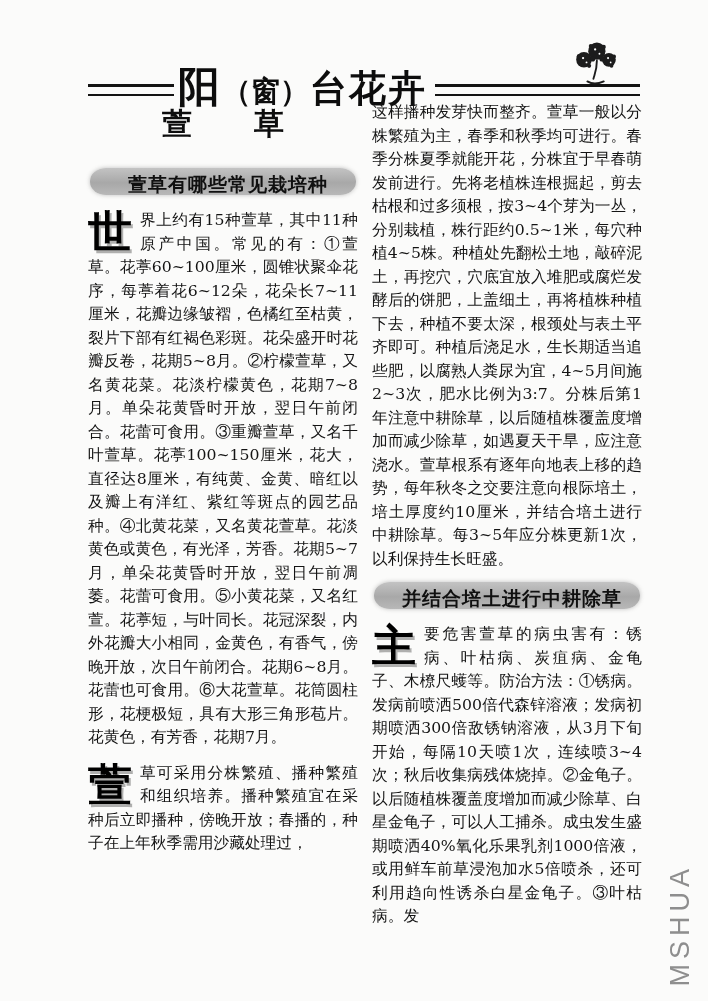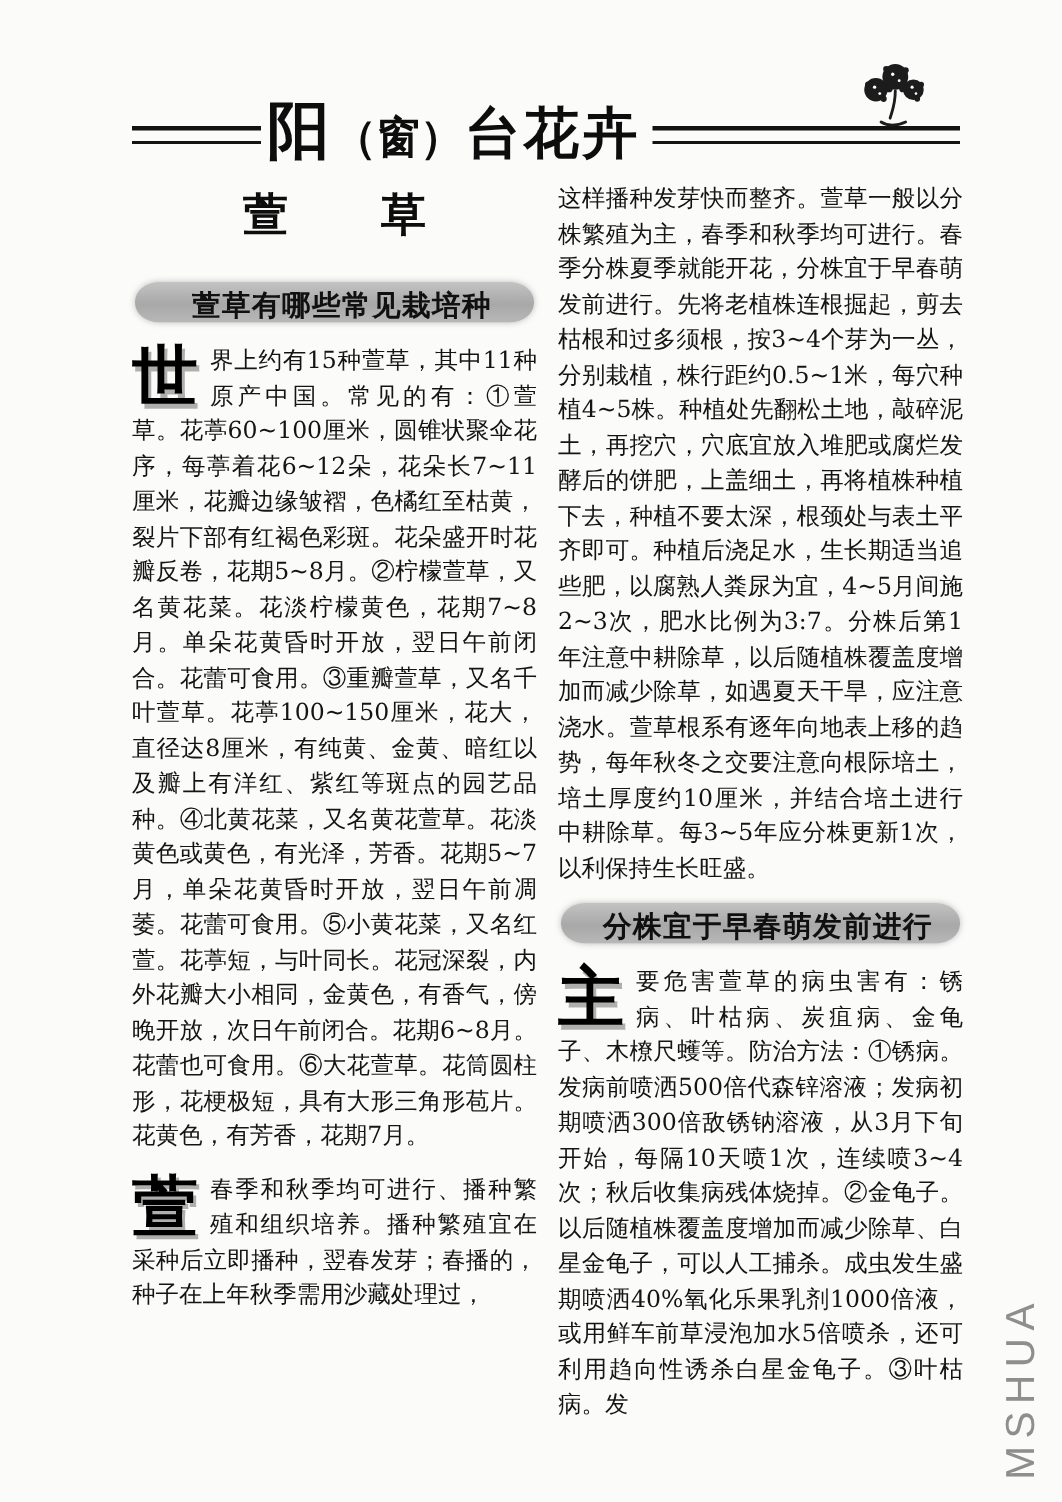--- a/index.html
+++ b/index.html
@@ -27,21 +27,21 @@
     display:flex;align-items:baseline;white-space:nowrap;
     padding:0 8px 0 4px;font-weight:bold;color:#0d0d0d;
     font-family:"DejaVu Sans","Liberation Sans",sans-serif;
   }
   .mh-big{font-size:42px;line-height:1;letter-spacing:1px;}
   .mh-paren{font-size:29px;line-height:1;margin:0 1px;}
   .mh-rest{font-size:37px;line-height:1;letter-spacing:2px;}
   .ornament{position:absolute;right:18px;bottom:4px;}
   
   .content{
-    position:absolute;top:120px;left:88px;width:554px;
+    position:absolute;top:100px;left:88px;width:554px;
     display:flex;gap:14px;
   }
   .col{width:270px;}
   .page-title{
     margin:4px 0 24px 0;height:40px;
     text-align:center;font-size:30px;font-weight:bold;line-height:40px;
     font-family:"DejaVu Sans","Liberation Sans",sans-serif;color:#0d0d0d;
   }
   .page-title .spread{letter-spacing:62px;margin-right:-62px;}
   .section-bar{
@@ -121,28 +121,28 @@
   <div class="content">
 
     <div class="col col-left">
       <h1 class="page-title"><span class="spread">萱草</span></h1>
 
       <div class="section-bar">
         <span>萱草有哪些常见栽培种</span>
       </div>
       <p class="body-text"><span class="dropcap">世</span><span>界上约有15种萱草，其中11种原产中国。常见的有：①萱草。花葶60~100厘米，圆锥状聚伞花序，每葶着花6~12朵，花朵长7~11厘米，花瓣边缘皱褶，色橘红至枯黄，裂片下部有红褐色彩斑。花朵盛开时花瓣反卷，花期5~8月。②柠檬萱草，又名黄花菜。花淡柠檬黄色，花期7~8月。单朵花黄昏时开放，翌日午前闭合。花蕾可食用。③重瓣萱草，又名千叶萱草。花葶100~150厘米，花大，直径达8厘米，有纯黄、金黄、暗红以及瓣上有洋红、紫红等斑点的园艺品种。④北黄花菜，又名黄花萱草。花淡黄色或黄色，有光泽，芳香。花期5~7月，单朵花黄昏时开放，翌日午前凋萎。花蕾可食用。⑤小黄花菜，又名红萱。花葶短，与叶同长。花冠深裂，内外花瓣大小相同，金黄色，有香气，傍晚开放，次日午前闭合。花期6~8月。花蕾也可食用。⑥大花萱草。花筒圆柱形，花梗极短，具有大形三角形苞片。花黄色，有芳香，花期7月。</span></p>
 
-      <p class="body-text"><span class="dropcap">萱</span><span>春季和秋季均可进行、播种繁殖和组织培养。播种繁殖宜在采种后立即播种，翌春发芽；春播的，种子在上年秋季需用沙藏处理过，</span></p>
+      <p class="body-text"><span class="dropcap">萱</span><span>草可采用分株繁殖、播种繁殖和组织培养。播种繁殖宜在采种后立即播种，傍晚开放；春播的，种子在上年秋季需用沙藏处理过，</span></p>
     </div>
 
     <div class="col col-right">
       <p class="body-text"><span>这样播种发芽快而整齐。萱草一般以分株繁殖为主，春季和秋季均可进行。春季分株夏季就能开花，分株宜于早春萌发前进行。先将老植株连根掘起，剪去枯根和过多须根，按3~4个芽为一丛，分别栽植，株行距约0.5~1米，每穴种植4~5株。种植处先翻松土地，敲碎泥土，再挖穴，穴底宜放入堆肥或腐烂发酵后的饼肥，上盖细土，再将植株种植下去，种植不要太深，根颈处与表土平齐即可。种植后浇足水，生长期适当追些肥，以腐熟人粪尿为宜，4~5月间施2~3次，肥水比例为3:7。分株后第1年注意中耕除草，以后随植株覆盖度增加而减少除草，如遇夏天干旱，应注意浇水。萱草根系有逐年向地表上移的趋势，每年秋冬之交要注意向根际培土，培土厚度约10厘米，并结合培土进行中耕除草。每3~5年应分株更新1次，以利保持生长旺盛。</span></p>
 
       <div class="section-bar">
-        <span>分株宜于早春萌发前进行</span>
+        <span>并结合培土进行中耕除草</span>
       </div>
       <p class="body-text"><span class="dropcap">主</span><span>要危害萱草的病虫害有：锈病、叶枯病、炭疽病、金龟子、木橑尺蠖等。防治方法：①锈病。发病前喷洒500倍代森锌溶液；发病初期喷洒300倍敌锈钠溶液，从3月下旬开始，每隔10天喷1次，连续喷3~4次；秋后收集病残体烧掉。②金龟子。以后随植株覆盖度增加而减少除草、白星金龟子，可以人工捕杀。成虫发生盛期喷洒40%氧化乐果乳剂1000倍液，或用鲜车前草浸泡加水5倍喷杀，还可利用趋向性诱杀白星金龟子。③叶枯病。发</span></p>
     </div>
 
   </div>
 
   <div class="watermark">MSHUA</div>
 
 </div>
 

